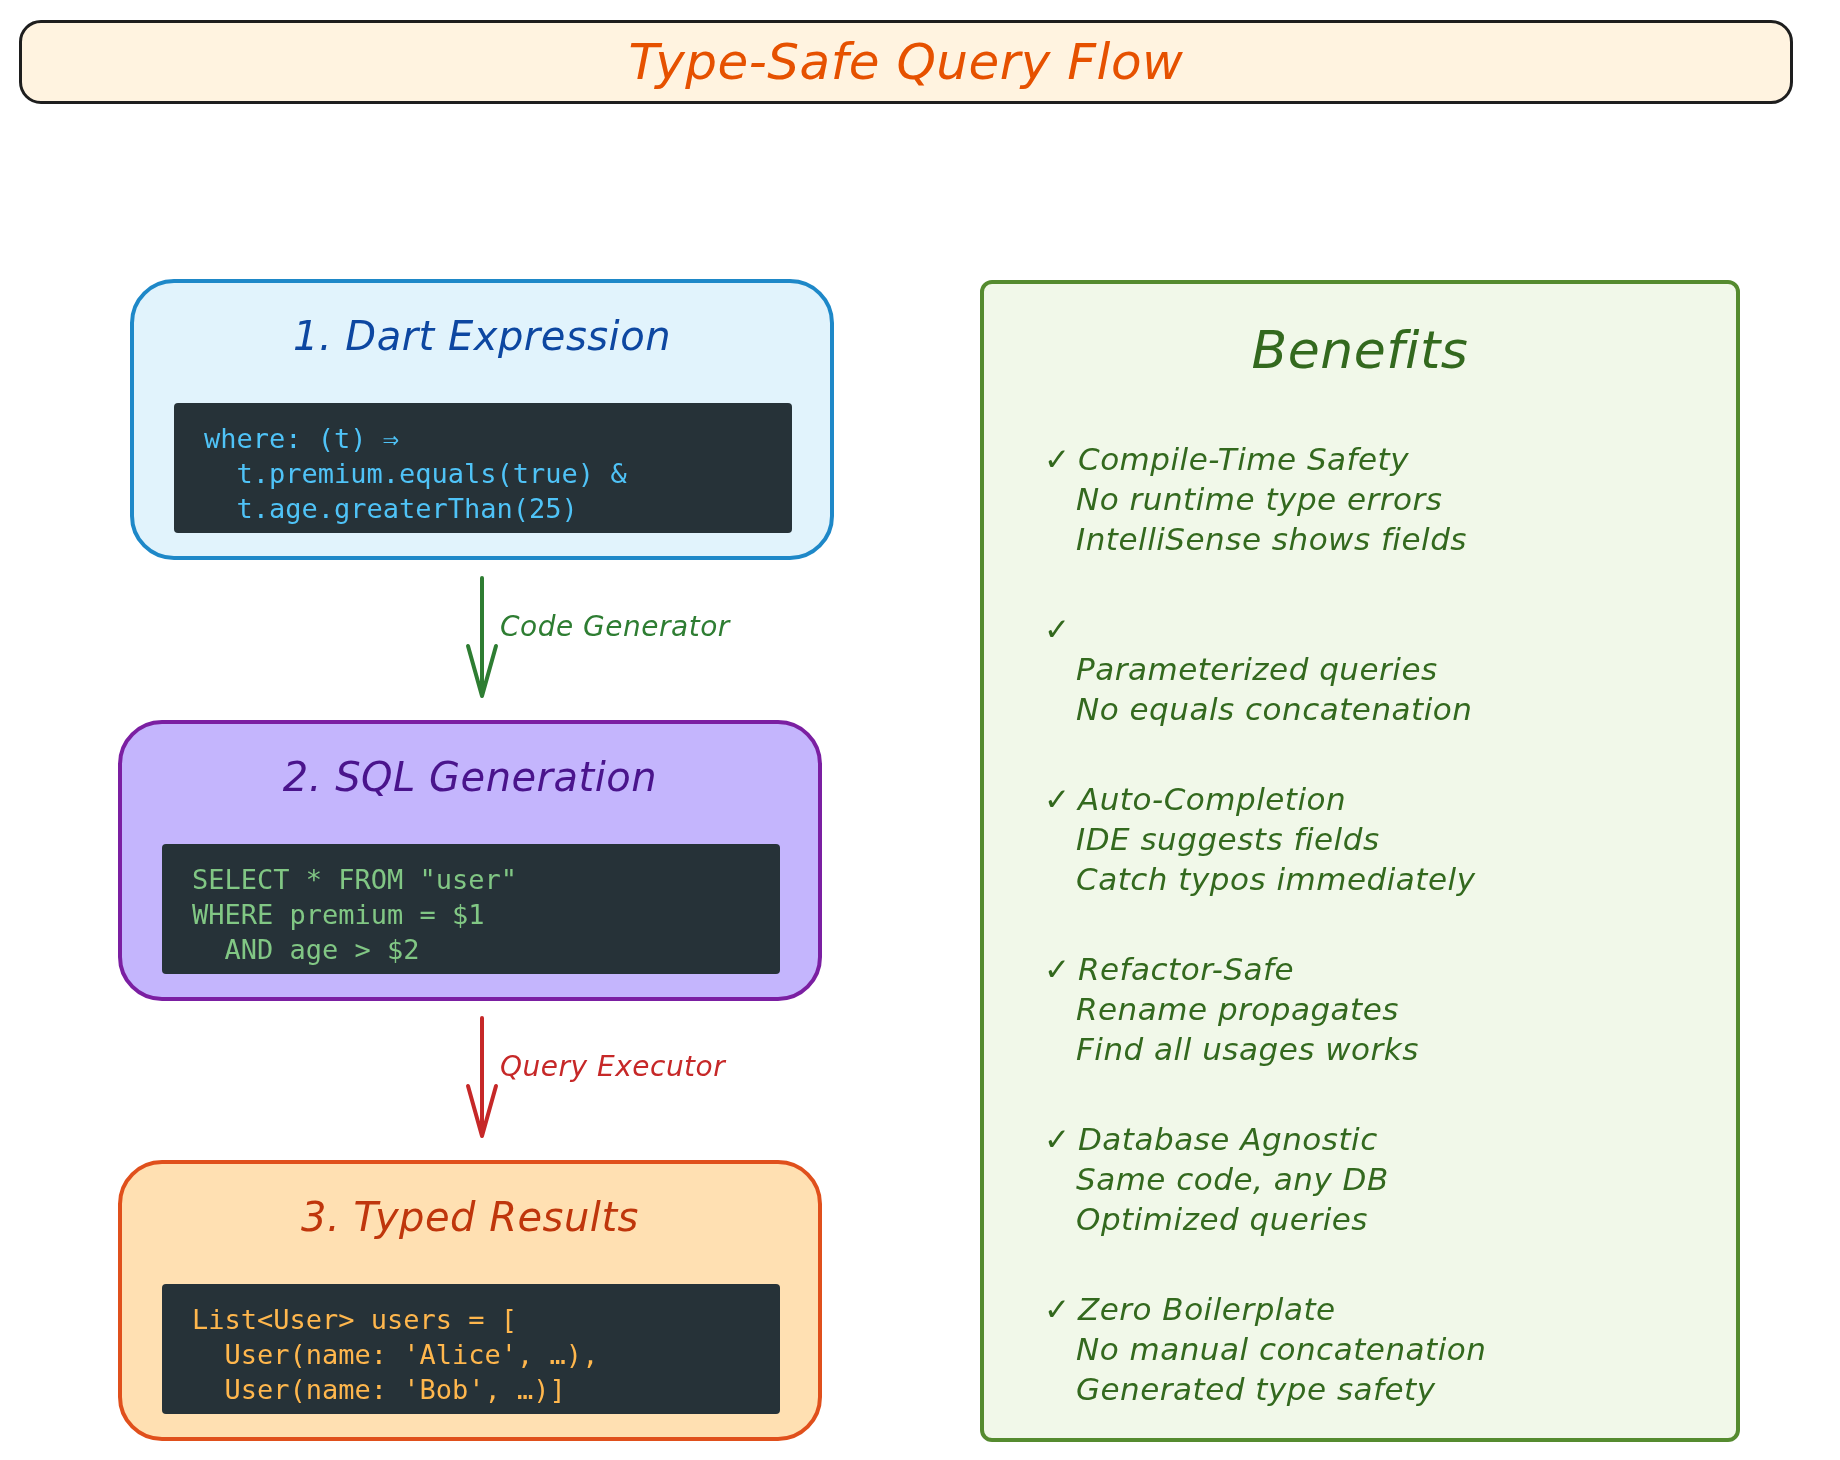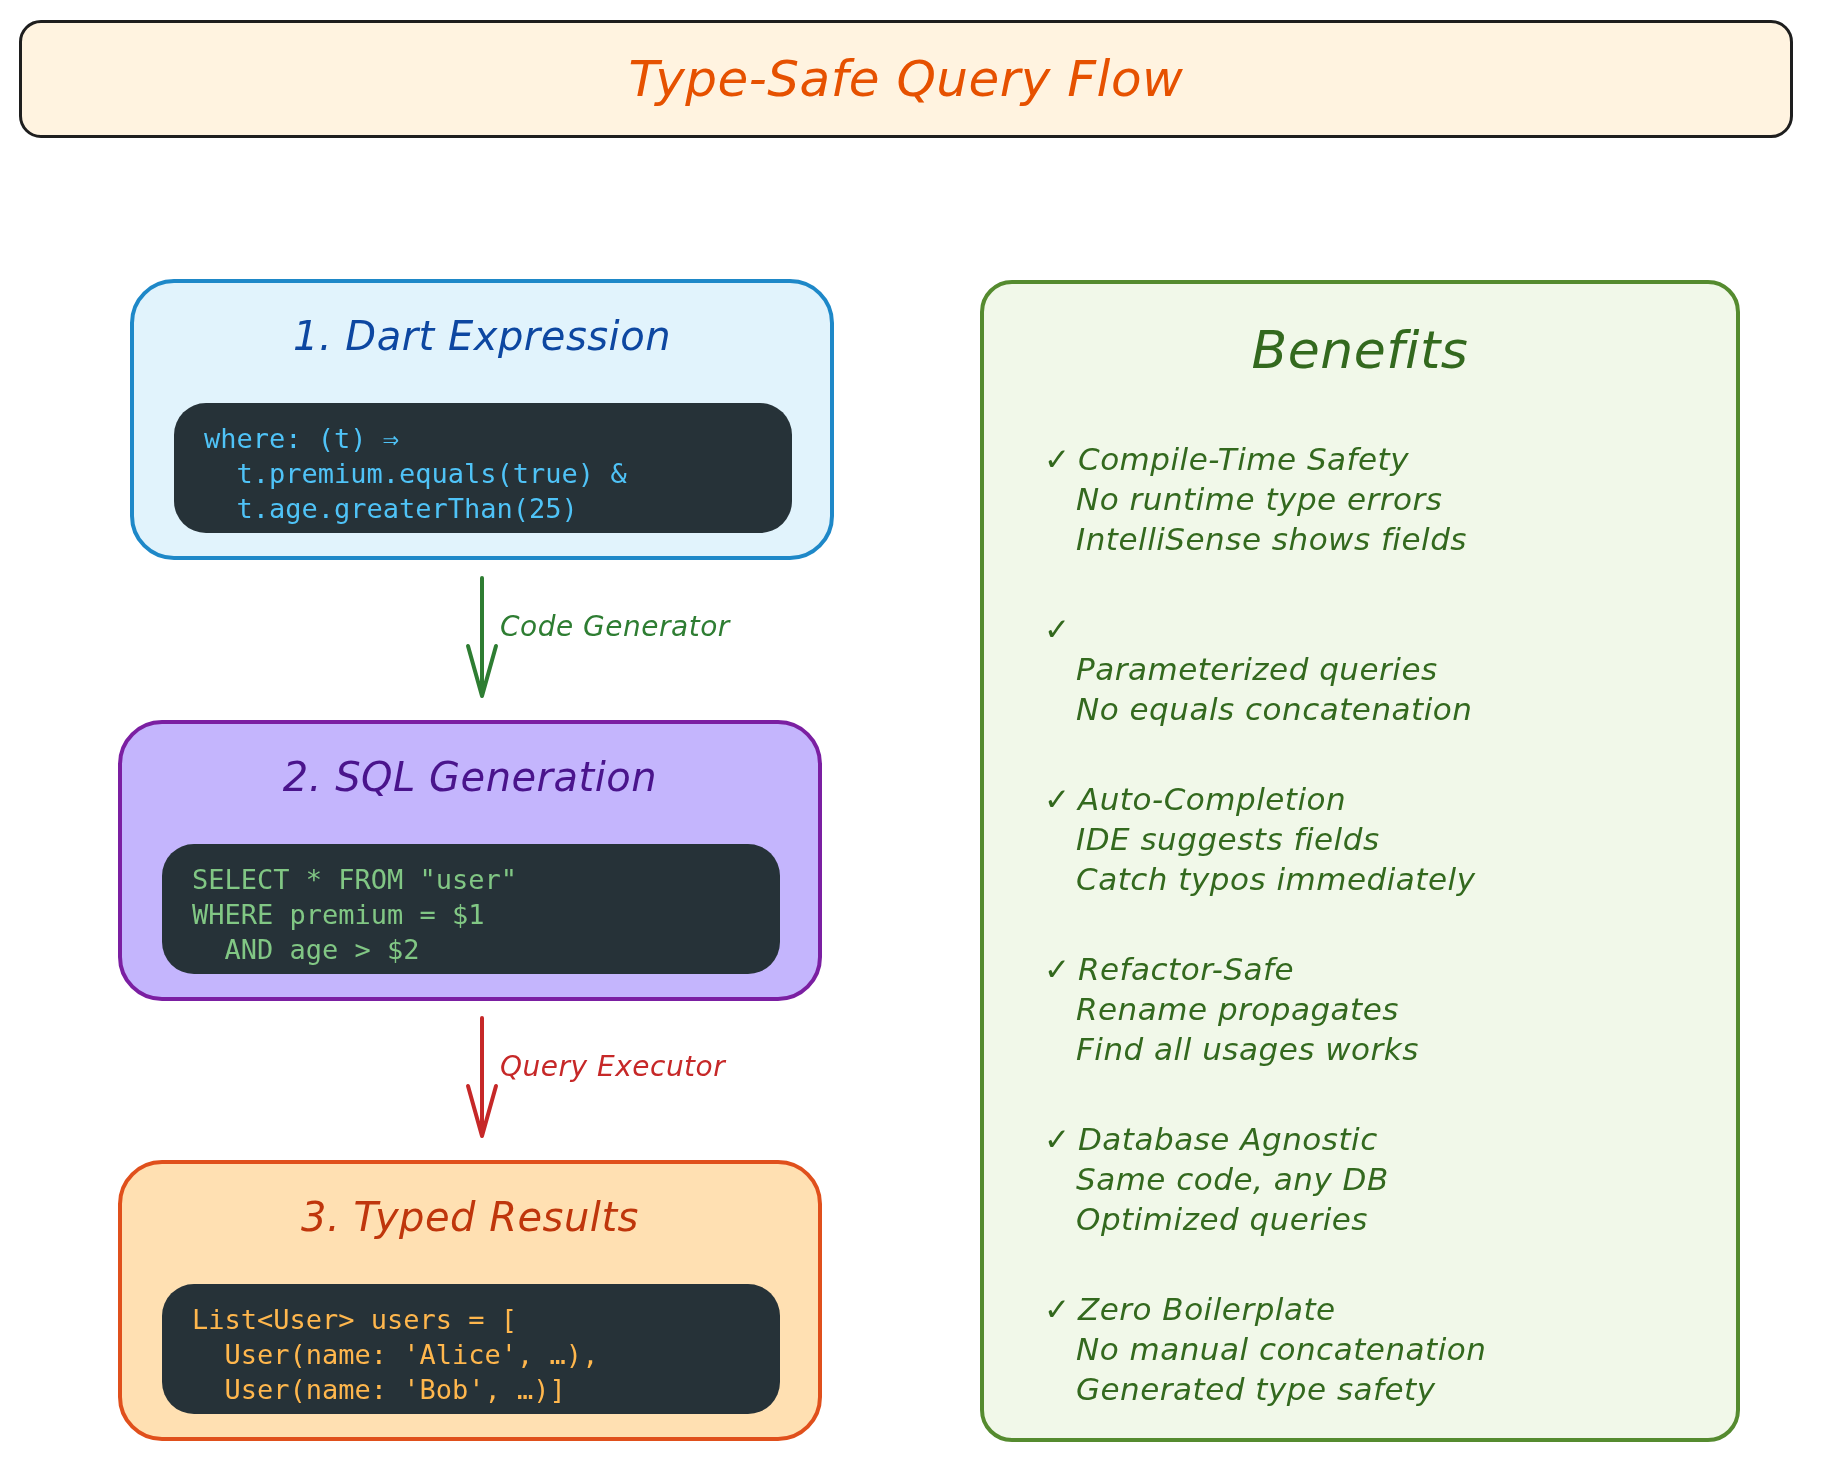--- a/index.html
+++ b/index.html
@@ -5,37 +5,37 @@
   html, body { margin: 0; padding: 0; }
   body {
     width: 1840px; height: 1460px; position: relative; overflow: hidden;
     background: #ffffff;
     font-family: "DejaVu Sans", sans-serif;
   }
   .hand { font-family: "DejaVu Sans", sans-serif; font-style: italic; letter-spacing: 0.5px; }
   .mono { font-family: "DejaVu Sans Mono", "Liberation Mono", monospace; }
 
   .title-box {
-    position: absolute; left: 19px; top: 20px; width: 1774px; height: 118px;
+    position: absolute; left: 19px; top: 20px; width: 1774px; height: 84px;
     background: #fff3e0; border: 3px solid #1e1e1e; border-radius: 22px;
     box-sizing: border-box; display: flex; align-items: center; justify-content: center;
   }
   .title-text { color: #e65100; font-size: 50px; }
 
   .step {
     position: absolute; left: 118px; width: 704px; height: 281px;
     border: 4px solid; border-radius: 44px; box-sizing: border-box;
   }
   .step-title {
     position: absolute; left: 0; right: 0; top: 30px; text-align: center;
     font-size: 40px;
   }
   .code {
     position: absolute; left: 40px; right: 38px; top: 120px; height: 130px;
-    background: #263238; border-radius: 32px; box-sizing: border-box;
+    background: #263238; border-radius: 4px; box-sizing: border-box;
     padding: 18px 0 0 30px;
   }
   .code-line { font-size: 27px; line-height: 35px; white-space: pre; }
 
   #step1 { top: 279px; border-color: #1e88c8; background: #e1f3fc; margin-left: 12px; }
   #step1 .step-title { color: #0d47a1; }
   #step1 .code-line { color: #4fc3f7; }
 
   #step2 { top: 720px; border-color: #7b1fa2; background: #c4b5fd; }
   #step2 .step-title { color: #4a148c; }
@@ -47,21 +47,21 @@
 
   .arrow { position: absolute; left: 462px; width: 40px; height: 124px; }
   .arrow-label { position: absolute; left: 500px; font-size: 28px; }
   #arrow1 { top: 576px; }
   #arrow1-label { top: 610px; color: #2e7d32; }
   #arrow2 { top: 1016px; }
   #arrow2-label { top: 1050px; color: #c62828; }
 
   .benefits {
     position: absolute; left: 980px; top: 280px; width: 760px; height: 1162px;
-    background: #f1f8e9; border: 4px solid #558b2f; border-radius: 32px; box-sizing: border-box;
+    background: #f1f8e9; border: 4px solid #558b2f; border-radius: 12px; box-sizing: border-box;
   }
   .benefits-title {
     position: absolute; left: 0; right: 0; top: 36px; text-align: center;
     font-size: 52px; color: #33691e;
   }
   .benefit-list { position: absolute; left: 60px; top: 155px; }
   .benefit { margin-bottom: 50px; color: #33691e; }
   .benefit-head { font-size: 31px; line-height: 40px; display: flex; }
   .check { width: 34px; display: inline-block; }
   .benefit-sub { font-size: 31px; line-height: 40px; padding-left: 32px; }

